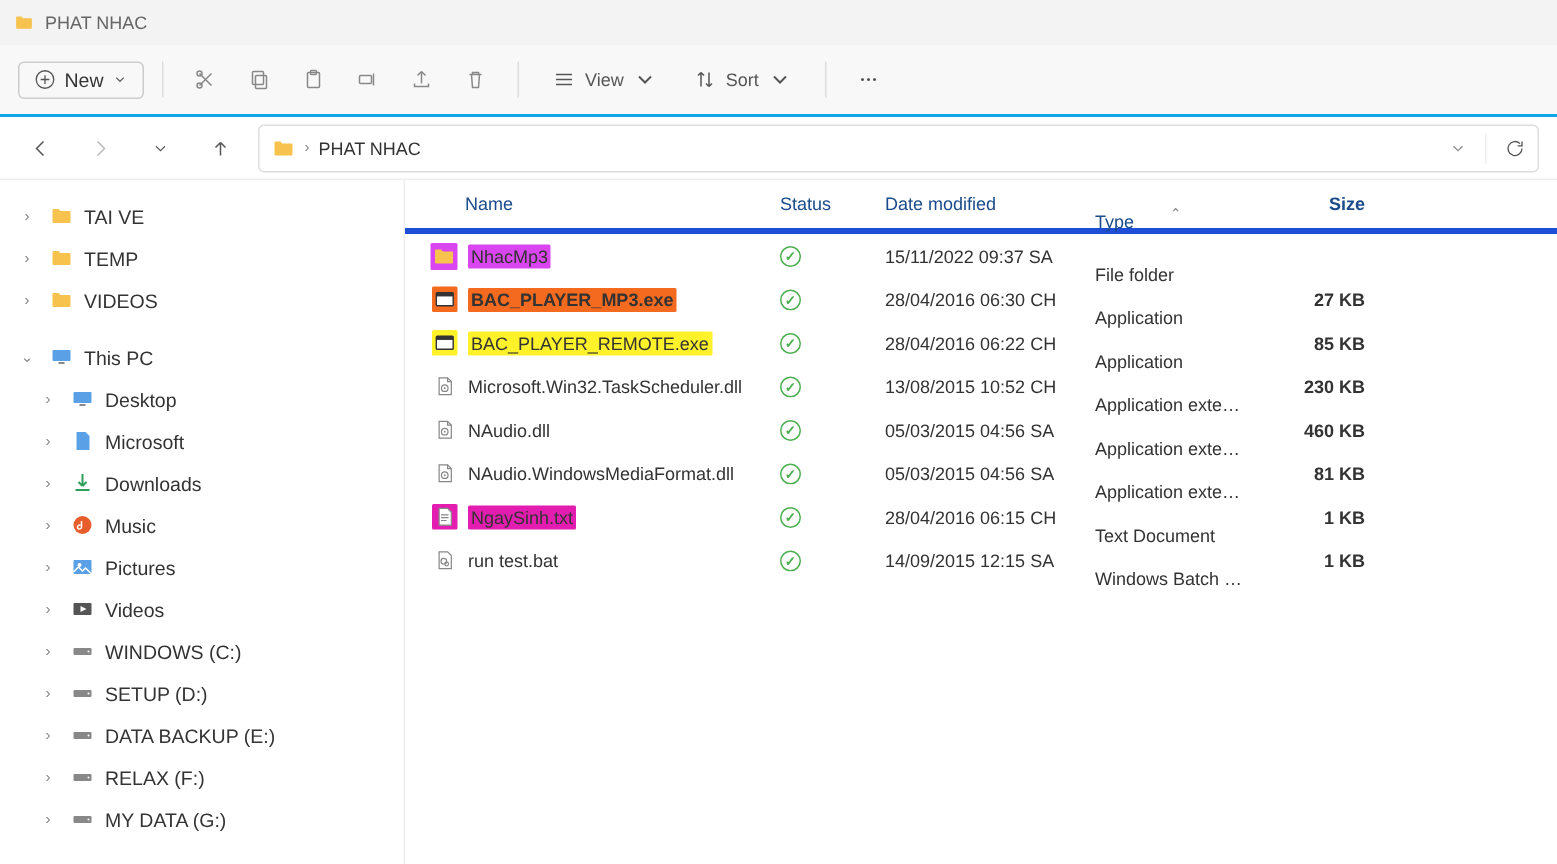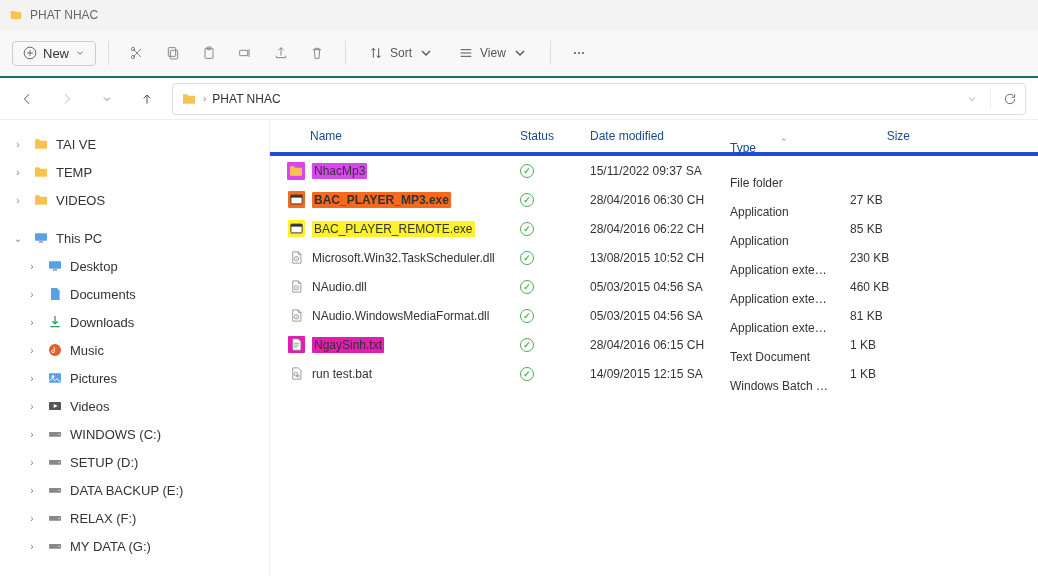--- a/index.html
+++ b/index.html
@@ -2,21 +2,21 @@
 <html><head>
   <meta charset="utf-8">
   <style>
     * { margin: 0; padding: 0; box-sizing: border-box; font-family: "Segoe UI", sans-serif; }
     body { background: #fff; width: 1038px; height: 576px; overflow: hidden; font-size: 12px; color: #333; }
 
     .titlebar { height: 30px; display: flex; align-items: center; padding: 0 8px; background: #f3f3f3; }
     .titlebar .folder-icon-small { width: 16px; height: 14px; margin-right: 6px; }
     .titlebar .title { color: #666; font-size: 12px; }
 
-    .toolbar { height: 48px; display: flex; align-items: center; padding: 0 12px; gap: 4px; border-bottom: 2px solid #0f766e; background: #f8f8f8; }
+    .toolbar { height: 48px; display: flex; align-items: center; padding: 0 12px; gap: 4px; border-bottom: 2px solid #0ea5e9; background: #f8f8f8; }
     .toolbar-sep { width: 1px; height: 24px; background: #ddd; margin: 0 8px; }
     .toolbar-btn { display: flex; align-items: center; justify-content: center; height: 32px; min-width: 32px; padding: 0 6px; border-radius: 4px; cursor: pointer; color: #555; }
     .toolbar-btn svg { width: 16px; height: 16px; }
     .toolbar-btn.with-text { gap: 6px; padding: 0 10px; }
     .new-btn { border: 1px solid #ccc; border-radius: 4px; padding: 4px 10px; display: flex; align-items: center; gap: 6px; font-size: 13px; }
 
     .navbar { height: 42px; display: flex; align-items: center; padding: 0 12px; gap: 10px; border-bottom: 1px solid #eee; }
     .nav-btn { width: 30px; height: 30px; display: flex; align-items: center; justify-content: center; color: #555; cursor: pointer; border-radius: 4px; }
     .nav-btn.disabled { color: #bbb; }
     .addressbar { flex: 1; height: 32px; border: 1px solid #ddd; border-radius: 4px; display: flex; align-items: center; padding: 0 8px; gap: 6px; }
@@ -32,21 +32,21 @@
     .side-spacer { height: 10px; }
     .side-indent { padding-left: 18px; }
 
     .filelist { flex: 1; overflow-y: auto; }
     .fl-header { display: flex; height: 36px; align-items: center; border-bottom: 4px solid #1d4ed8; color: #1a4b8a; font-size: 12px; }
     .fl-header .col { padding: 0 10px; cursor: pointer; display: flex; align-items: center; gap: 4px; }
     .col-name { width: 240px; padding-left: 40px !important; }
     .col-status { width: 70px; }
     .col-date { width: 140px; }
     .col-type { width: 120px; margin-top: 24px; }
-    .col-size { width: 80px; text-align: left; justify-content: flex-end; }
+    .col-size { width: 80px; text-align: right; justify-content: flex-end; font-weight: bold; }
 
     .fl-row { display: flex; height: 29px; align-items: center; font-size: 12px; color: #333; }
     .fl-row .col { padding: 0 10px; white-space: nowrap; overflow: hidden; text-overflow: ellipsis; }
     .fname-cell { display: flex; align-items: center; gap: 8px; padding-left: 18px; width: 240px; }
     .ficon { width: 16px; height: 16px; display: flex; align-items: center; justify-content: center; flex-shrink: 0; }
     .hl { padding: 1px 2px; border-radius: 1px; }
     .hl-green { background: #d946ef; }
     .hl-orange { background: #f46a1f; font-weight: bold; }
     .hl-yellow { background: #fff22b; }
     .hl-pink { background: #e31db0; }
@@ -109,32 +109,32 @@
       </svg>
     </div>
   <div class="toolbar-btn">
       <svg viewBox="0 0 24 24">
         <path d="M6 7h12M9 7V5h6v2M8 7l1 13h6l1-13" fill="none" stroke="#888" stroke-width="1.5"></path>
       </svg>
     </div>
   <div class="toolbar-sep"></div>
   <div class="toolbar-btn with-text">
     <svg viewBox="0 0 24 24">
-        <path d="M8 5v14M8 5l-3 3M8 5l3 3M16 19V5M16 19l-3-3M16 19l3-3" fill="none" stroke="#555" stroke-width="1.5"></path>
-      </svg>
-    <span>Sort</span>
+        <path d="M4 7h16M4 12h16M4 17h16" stroke="#555" stroke-width="1.5"></path>
+      </svg>
+    <span>View</span>
     <svg width="10" height="10" viewBox="0 0 24 24">
         <path d="M6 9l6 6 6-6" fill="none" stroke="#555" stroke-width="2"></path>
       </svg>
   </div>
   <div class="toolbar-btn with-text">
     <svg viewBox="0 0 24 24">
-        <path d="M4 7h16M4 12h16M4 17h16" stroke="#555" stroke-width="1.5"></path>
-      </svg>
-    <span>View</span>
+        <path d="M8 5v14M8 5l-3 3M8 5l3 3M16 19V5M16 19l-3-3M16 19l3-3" fill="none" stroke="#555" stroke-width="1.5"></path>
+      </svg>
+    <span>Sort</span>
     <svg width="10" height="10" viewBox="0 0 24 24">
         <path d="M6 9l6 6 6-6" fill="none" stroke="#555" stroke-width="2"></path>
       </svg>
   </div>
   <div class="toolbar-sep"></div>
   <div class="toolbar-btn">
       <svg viewBox="0 0 24 24">
         <circle cx="6" cy="12" r="1.5" fill="#555"></circle>
         <circle cx="12" cy="12" r="1.5" fill="#555"></circle>
         <circle cx="18" cy="12" r="1.5" fill="#555"></circle>
@@ -235,21 +235,21 @@
           </span>
     <span>Desktop</span>
         </div>
         <div class="side-item side-indent">
           <span class="side-chevron">›</span>
     <span class="side-icon">
             <svg viewBox="0 0 24 24" width="16" height="16">
               <path d="M6 3h9l4 4v14H6z" fill="#5aa0e6"></path>
             </svg>
           </span>
-    <span>Documents</span>
+    <span>Microsoft</span>
         </div>
         <div class="side-item side-indent">
           <span class="side-chevron">›</span>
     <span class="side-icon">
             <svg viewBox="0 0 24 24" width="16" height="16">
               <path d="M12 3v12M12 15l-4-4M12 15l4-4M5 19h14" fill="none" stroke="#2e9e5b" stroke-width="2"></path>
             </svg>
           </span>
     <span>Downloads</span>
         </div>

